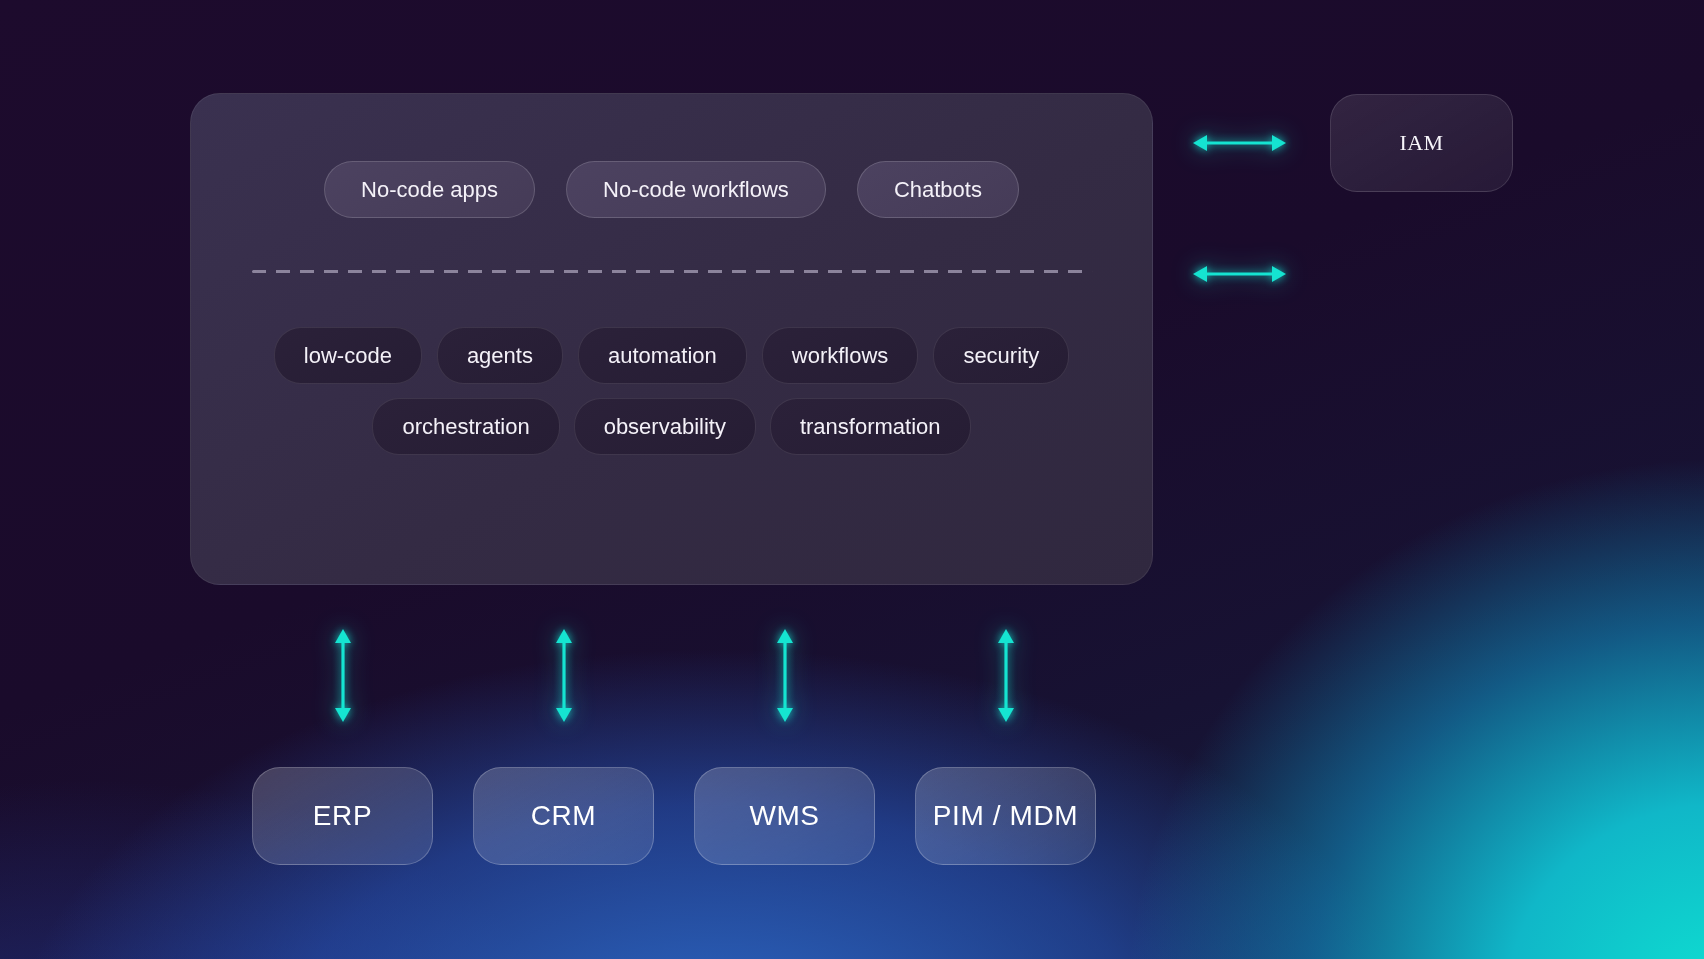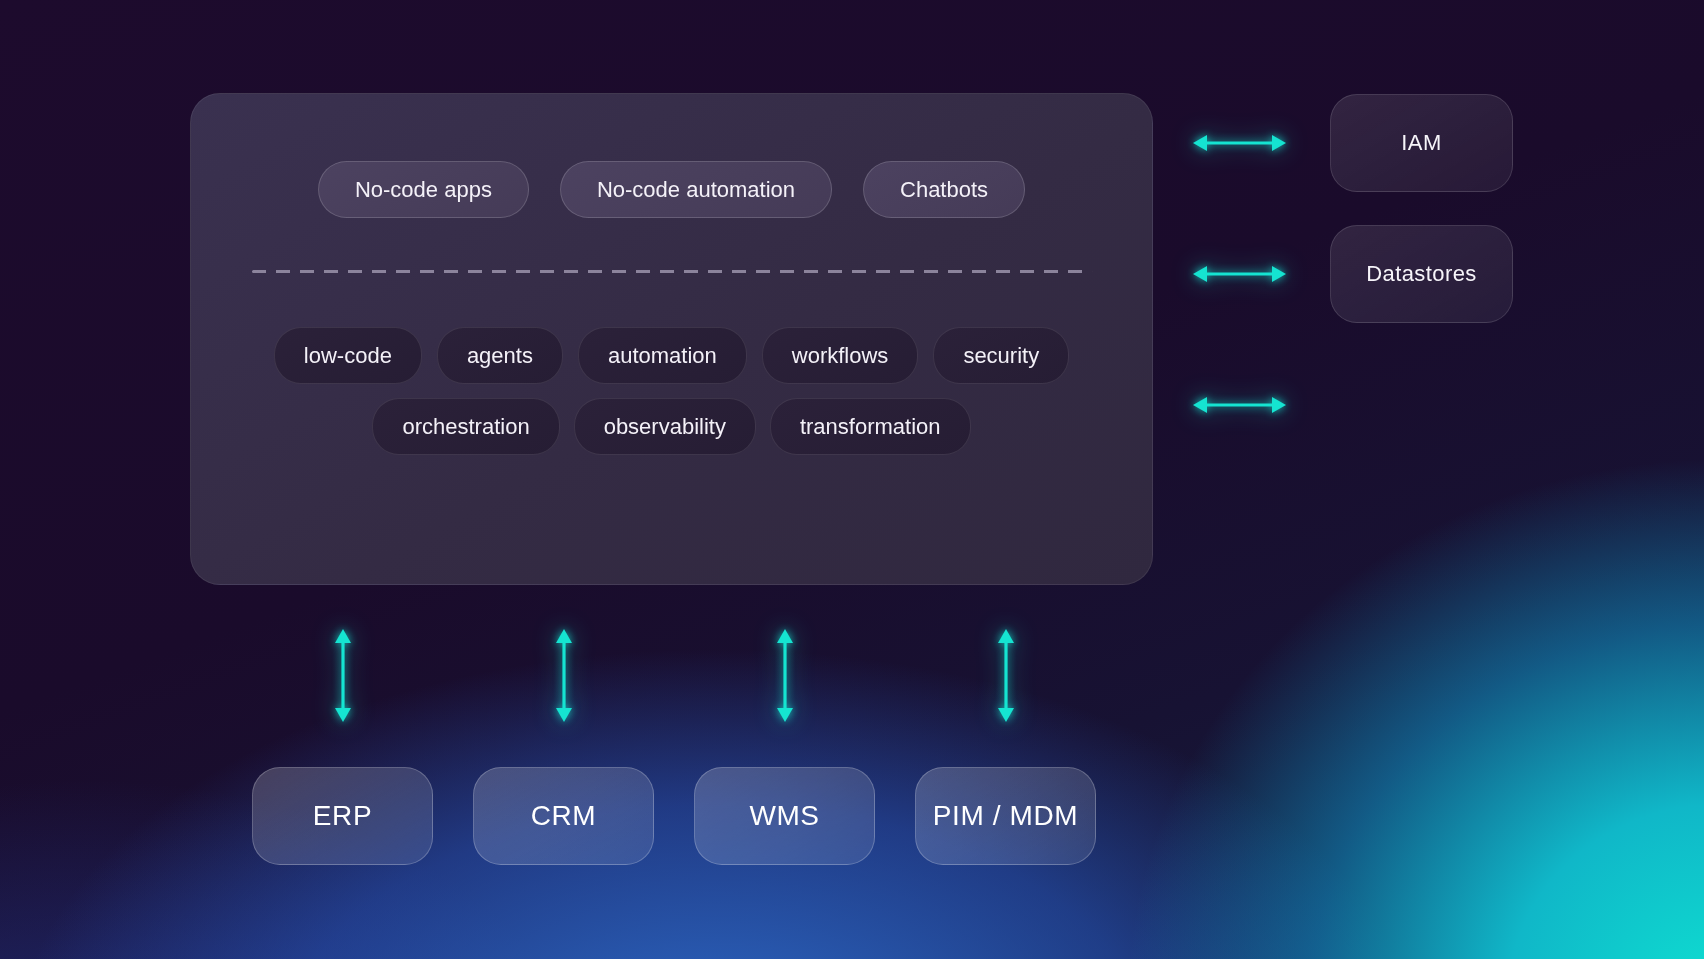--- a/index.html
+++ b/index.html
@@ -87,20 +87,21 @@
   }
 
   
   .right-column {
     position: absolute;
     left: 1192px; top: 94px;
     width: 321px;
     display: flex;
     flex-direction: column;
     gap: 33px;
+    font-family: Liberation Serif, serif;
   }
   .service-row {
     height: 98px;
     display: flex;
     align-items: center;
     justify-content: space-between;
   }
   .service-box {
     width: 183px; height: 98px;
     box-sizing: border-box;
@@ -154,21 +155,21 @@
 
   <section class="panel">
 
     <div class="pill-row row-top">
 
         <div class="pill pill-light">
           <span>No-code apps</span>
         </div>
 
         <div class="pill pill-light">
-          <span>No-code automation</span>
+          <span>No-code workflows</span>
         </div>
 
         <div class="pill pill-light">
           <span>Chatbots</span>
         </div>
       </div>
 
     <div class="dashed-divider"></div>
 
     <div class="pill-row row-mid">
@@ -217,37 +218,27 @@
           <line x1="11" y1="11" x2="84" y2="11" stroke="currentColor" stroke-width="3.2"></line>
           <path d="M15 3 L1 11 L15 19 Z" fill="currentColor"></path>
           <path d="M80 3 L94 11 L80 19 Z" fill="currentColor"></path>
         </svg>
         <div class="service-box">
           <span>IAM</span>
         </div>
       </div>
 
 
+
       <div class="service-row">
         <svg class="arrow" width="95" height="22" viewBox="0 0 95 22">
           <line x1="11" y1="11" x2="84" y2="11" stroke="currentColor" stroke-width="3.2"></line>
           <path d="M15 3 L1 11 L15 19 Z" fill="currentColor"></path>
           <path d="M80 3 L94 11 L80 19 Z" fill="currentColor"></path>
         </svg>
-        <div class="service-box">
-          <span>Datastores</span>
-        </div>
-      </div>
-
-      <div class="service-row">
-        <svg class="arrow" width="95" height="22" viewBox="0 0 95 22">
-          <line x1="11" y1="11" x2="84" y2="11" stroke="currentColor" stroke-width="3.2"></line>
-          <path d="M15 3 L1 11 L15 19 Z" fill="currentColor"></path>
-          <path d="M80 3 L94 11 L80 19 Z" fill="currentColor"></path>
-        </svg>
       </div>
     </div>
 
   <div class="bottom-row">
 
       <div class="system-col">
         <svg class="arrow" width="22" height="95" viewBox="0 0 22 95">
           <line x1="11" y1="11" x2="11" y2="84" stroke="currentColor" stroke-width="3.2"></line>
           <path d="M3 15 L11 1 L19 15 Z" fill="currentColor"></path>
           <path d="M3 80 L11 94 L19 80 Z" fill="currentColor"></path>

